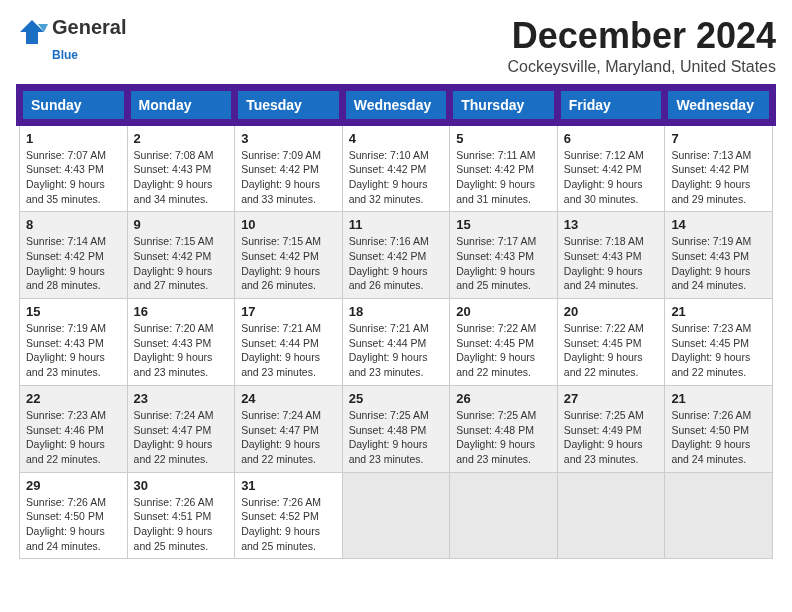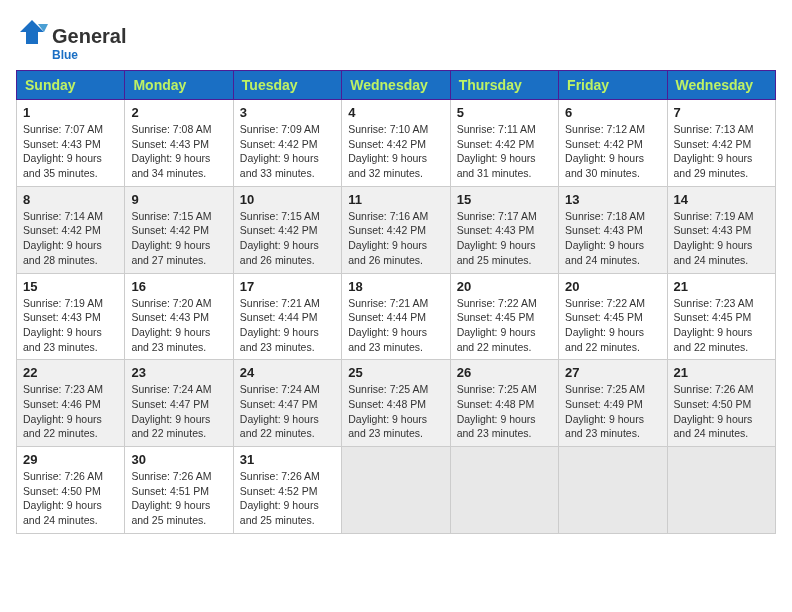--- a/index.html
+++ b/index.html
@@ -16,21 +16,21 @@
       align-items: flex-start;
       margin-bottom: 8px;
     }
     .logo {
       display: flex;
       flex-direction: column;
       align-items: flex-start;
     }
     .logo-row {
       display: flex;
-      align-items: flex-end;
+      align-items: flex-start;
       gap: 4px;
     }
     .title-area {
       text-align: right;
     }
     .month-title {
       font-size: 36px;
       font-weight: bold;
       color: #222;
       line-height: 1.1;
@@ -40,26 +40,26 @@
       color: #444;
       margin-top: 2px;
     }
     .calendar {
       width: 100%;
       border-collapse: collapse;
       border: 1px solid #ccc;
     }
     .calendar th {
       background: #1a6fc4;
-      color: #bef264;
+      color: #ffffff;
       font-size: 14px;
       font-weight: bold;
       text-align: left;
       padding: 6px 8px;
-      border: 1px solid #4c1d95;
+      border: 7px solid #4c1d95;
     }
     .calendar td {
       vertical-align: top;
       border: 1px solid #ccc;
       padding: 5px 6px;
       width: calc(100% / 7);
       min-height: 80px;
       background: #fff;
       font-size: 11px;
       color: #333;
@@ -100,20 +100,24 @@
   <div class="logo">
     <div class="logo-row">
       <svg width="32" height="32" viewBox="0 0 32 32">
         <polygon points="16,4 28,16 22,16 22,28 10,28 10,16 4,16" fill="#1a6fc4"></polygon>
         <polygon points="22,8 32,8 28,16" fill="#4a9fd4"></polygon>
       </svg>
       <span style="font-size:20px;font-weight:bold;color:#333;">General</span>
     </div>
     <span style="font-size:12px;font-weight:bold;color:#1a6fc4;margin-left:36px;">Blue</span>
   </div>
+  <div class="title-area">
+    <div class="month-title">December 2024</div>
+    <div class="location-title">Cockeysville, Maryland, United States</div>
+  </div>
 </div>
 
 <table class="calendar">
   <thead>
     <tr>
     <th>Sunday</th>
         <th>Monday</th>
         <th>Tuesday</th>
         <th>Wednesday</th>
         <th>Thursday</th>

